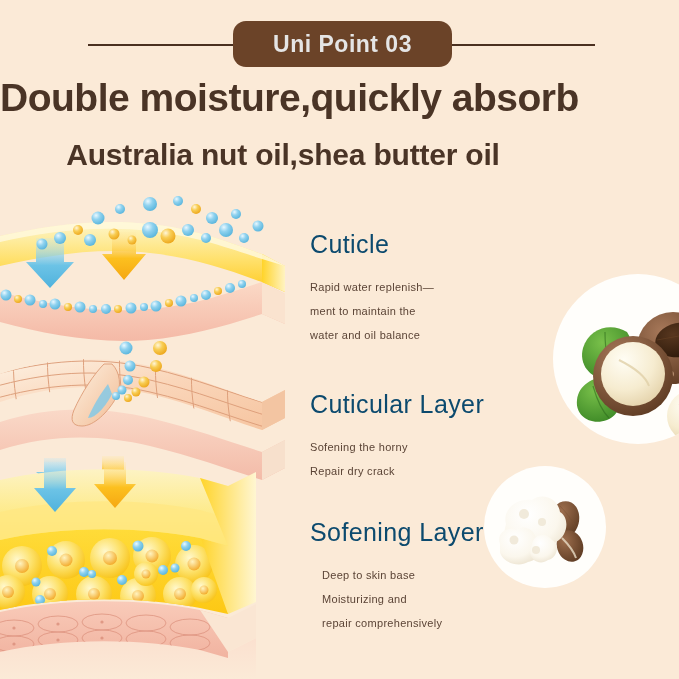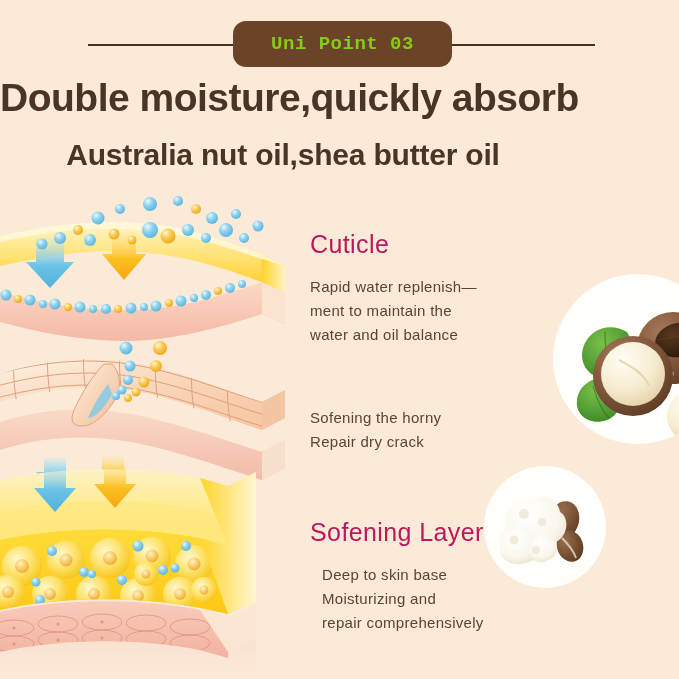--- a/index.html
+++ b/index.html
@@ -24,27 +24,26 @@
   .badge{
     position:absolute;left:233px;top:22px;
     transform:translateY(-50%);
     width:219px;height:46px;
     background:#6b4328;
     border-radius:13px;
     display:flex;align-items:center;justify-content:center;
     box-sizing:border-box;
   }
   .badge span{
-    color:#84cc16;
-    font-size:19px;
+    color:#e5e5e5;
+    font-size:23px;
     font-weight:bold;
     letter-spacing:.5px;
     line-height:1;
     white-space:nowrap;
-    font-family:Liberation Mono, monospace;
   }
 
   .title{
     position:absolute;left:0;top:76px;width:679px;
     text-align:left;
     color:#4a3426;
     font-size:39px;
     font-weight:bold;
     letter-spacing:-.5px;
     white-space:nowrap;
@@ -55,30 +54,30 @@
     color:#4a3426;
     font-size:30px;
     font-weight:bold;
     letter-spacing:-.2px;
     white-space:nowrap;
   }
 
   
   .block{position:absolute;left:310px;}
   .block .h{
-    color:#be185d;
+    color:#0c4a6e;
     font-size:25px;
     font-weight:normal;
     letter-spacing:.4px;
     white-space:nowrap;
     margin:0;
   }
   .block .p{
     color:#5b4436;
-    font-size:15px;
+    font-size:11px;
     line-height:24px;
     letter-spacing:.3px;
     margin:0;
     white-space:pre;
   }
   #block-cuticle{top:230px;}
   #block-cuticle .p{margin-top:16px;}
   #block-cuticular{top:390px;}
   #block-cuticular .p{margin-top:16px;}
   #block-leather{top:518px;}
@@ -407,20 +406,21 @@
   </svg>
 
   <div class="block" id="block-cuticle">
     <div class="h">Cuticle</div>
     <div class="p">Rapid water replenish—
 ment to maintain the
 water and oil balance</div>
   </div>
 
   <div class="block" id="block-cuticular">
+    <div class="h">Cuticular Layer</div>
     <div class="p">Sofening the horny
 Repair dry crack</div>
   </div>
 
   <div class="block" id="block-leather">
     <div class="h">Sofening Layer</div>
     <div class="p">Deep to skin base
 Moisturizing and
 repair comprehensively</div>
   </div>

